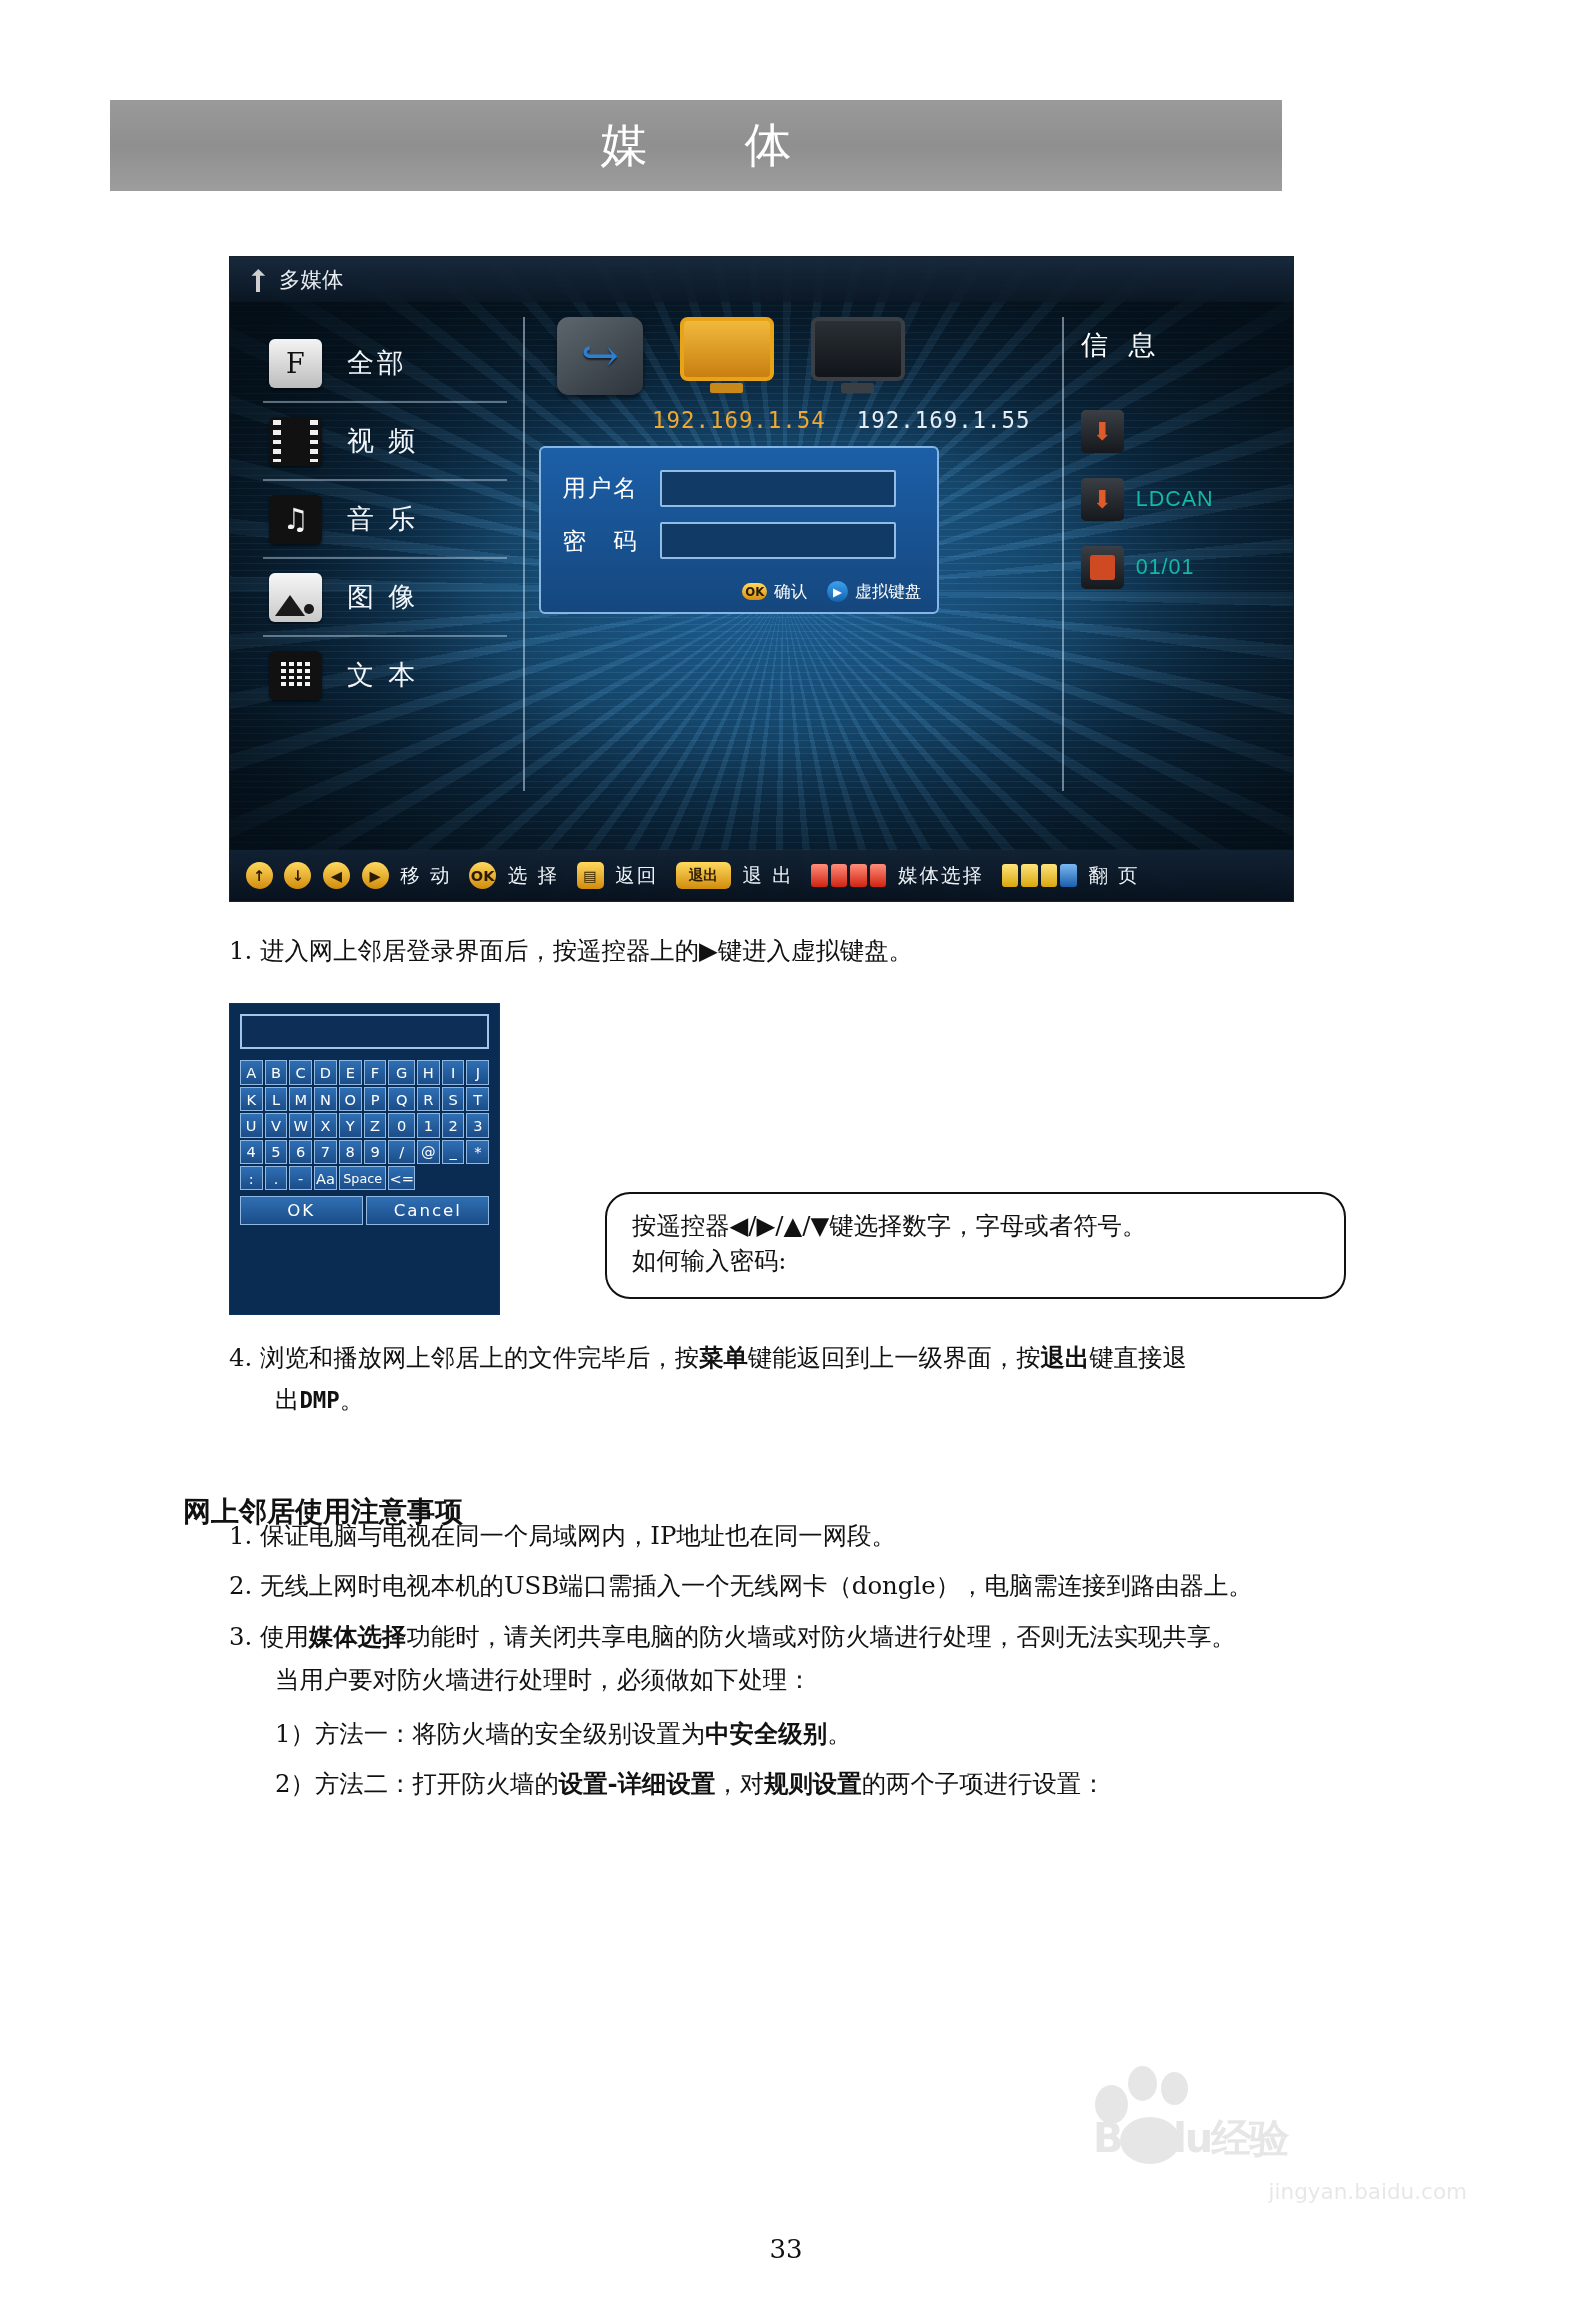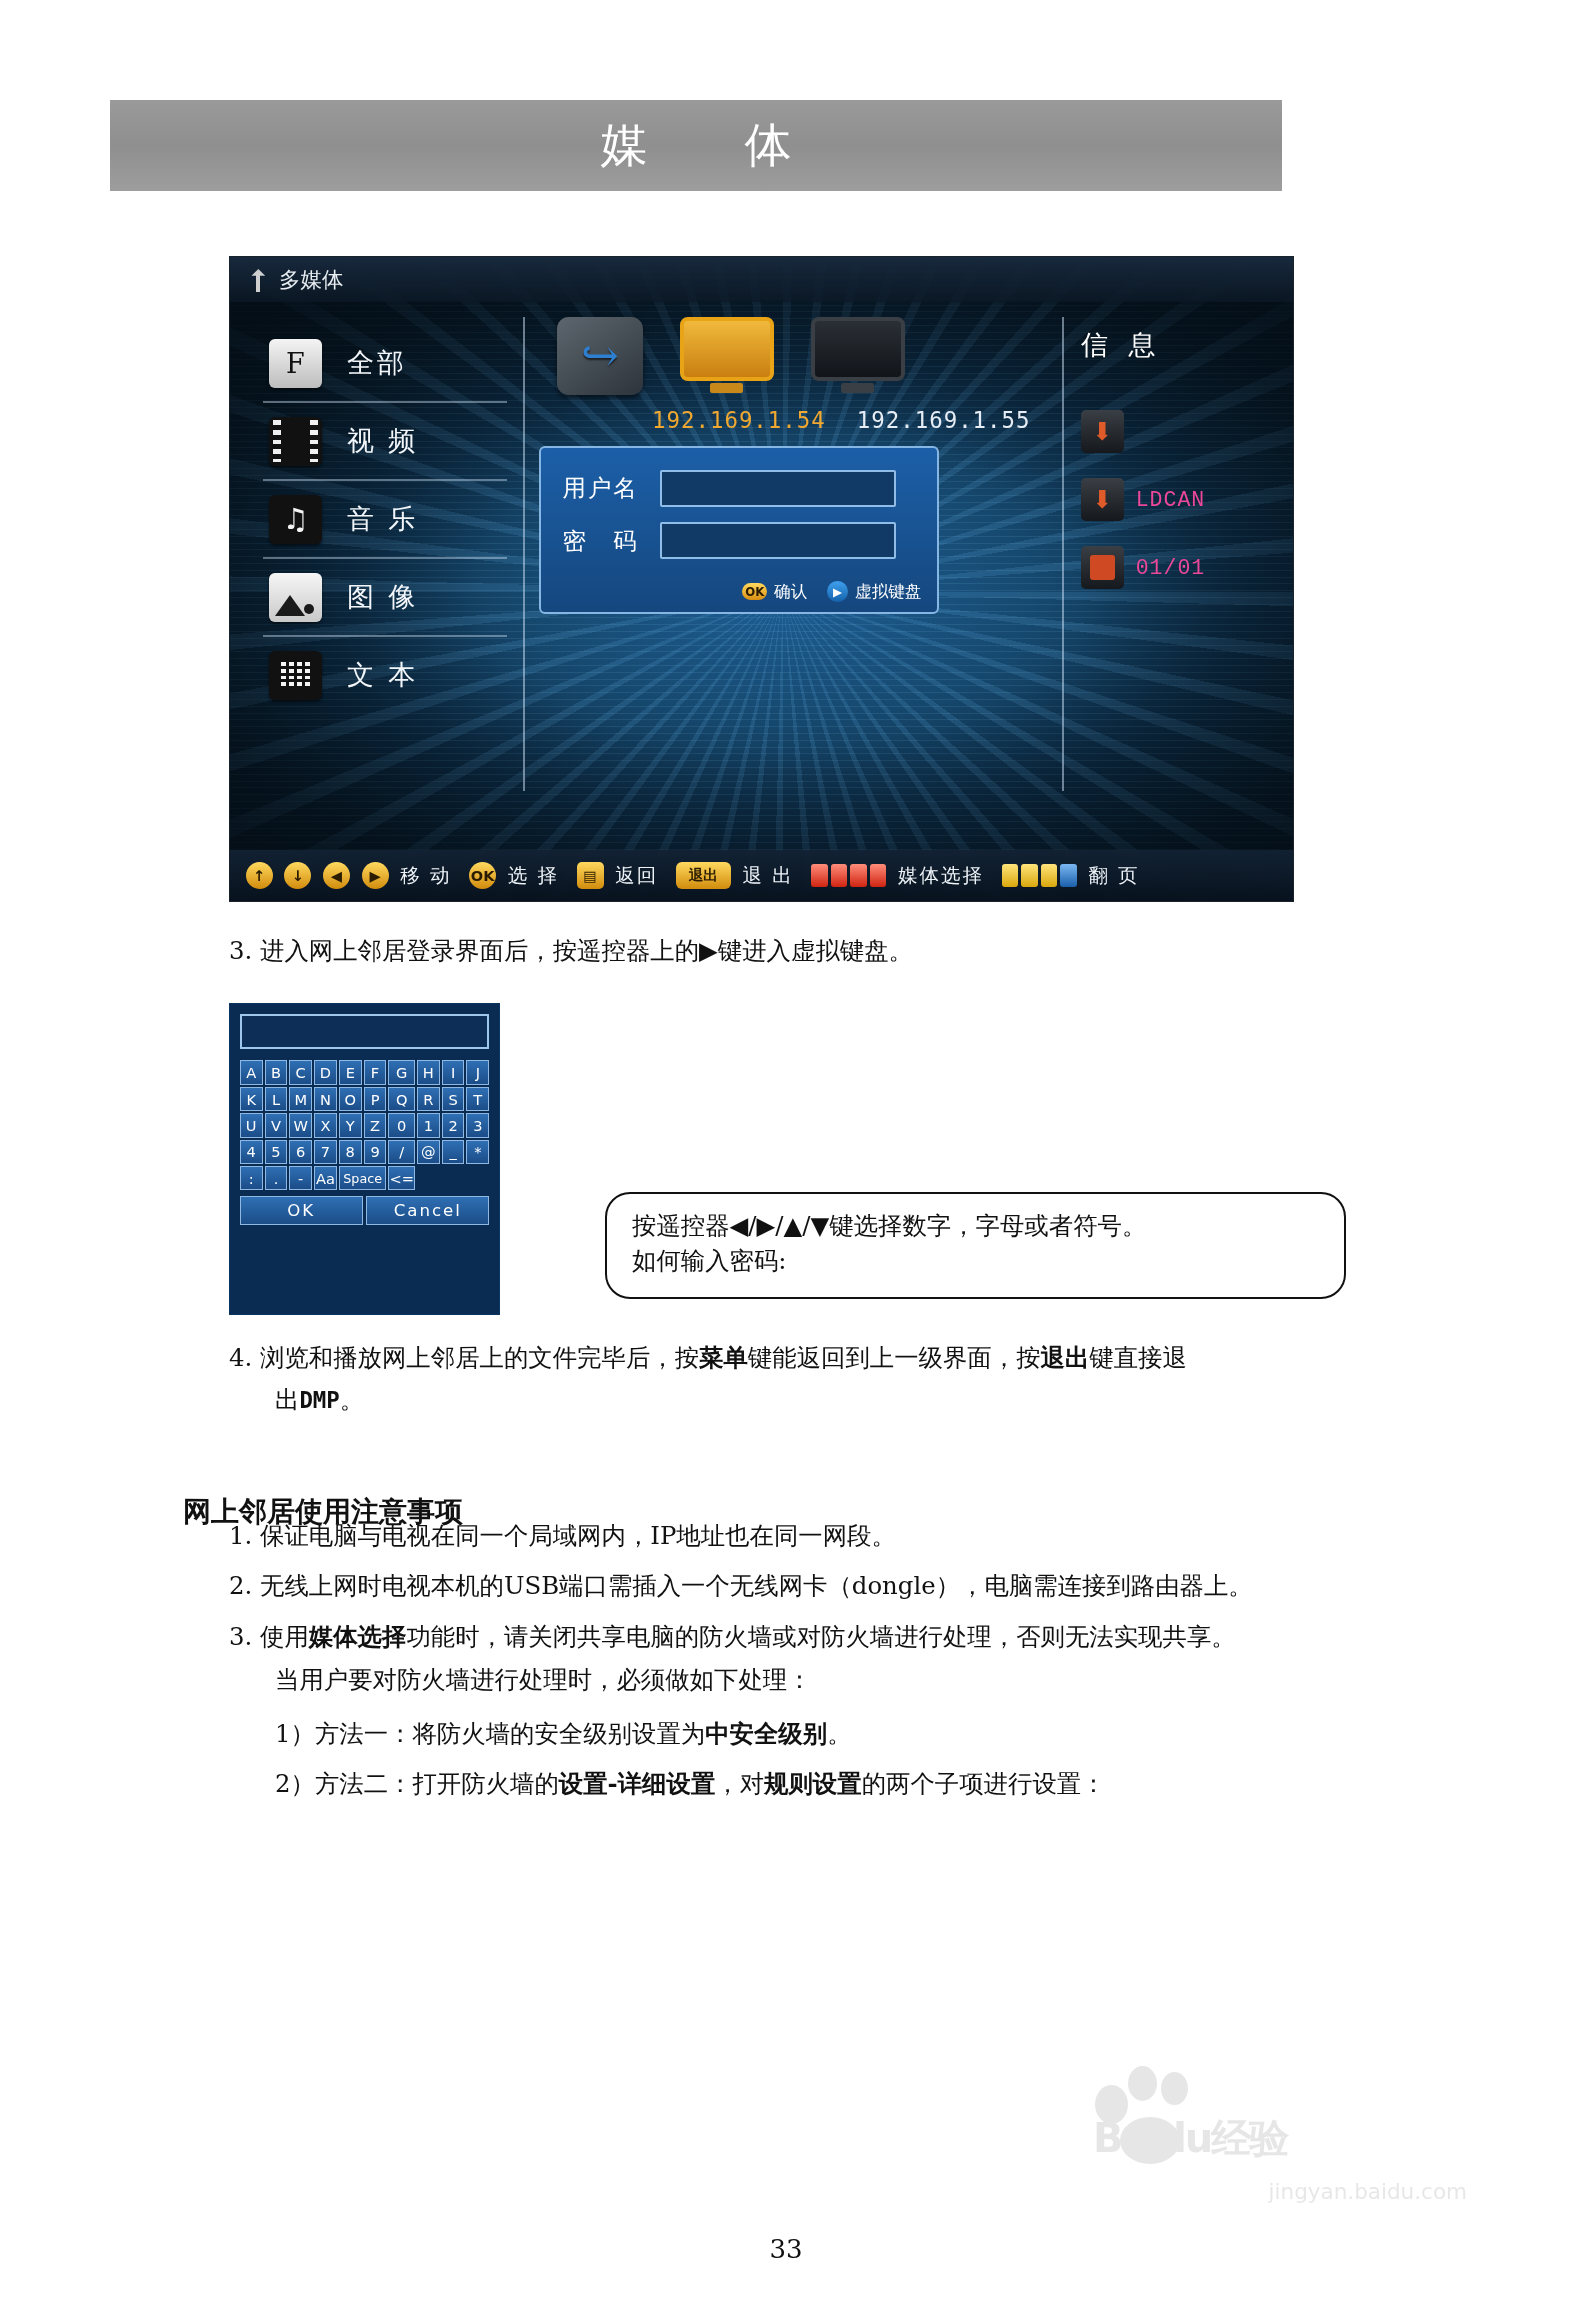--- a/index.html
+++ b/index.html
@@ -375,23 +375,23 @@
     color: #e05b2a;
     font-size: 25px;
     line-height: 1;
   }
   .info-ic .pg {
     width: 25px; height: 25px;
     background: #cf4a22;
     border-radius: 2.9px;
   }
   .info-text {
-    color: #ec4899;
+    color: #14b8a6;
     font-size: 21.5px;
-    font-family: Liberation Mono, monospace;
+    font-family: Liberation Sans, sans-serif;
     letter-spacing: 1px;
   }
 
   .tv-bottombar {
     position: absolute;
     left: 0; bottom: 0;
     width: 100%;
     height: 51px;
     background: linear-gradient(to bottom, rgba(18,34,52,0.95), rgba(8,18,30,0.95));
     display: flex;
@@ -714,21 +714,21 @@
       <span class="color-keys">
         <i class="ck-yellow"></i>
           <i class="ck-yellow"></i>
           <i class="ck-yellow"></i>
           <i class="ck-blue"></i>
       </span>
       <span class="bar-label">翻 页</span>
     </div>
   </div>
 
-  <div class="para" style="left:229px; top:931px; width:1170px;">3. 进入网上邻居登录界面后，按遥控器上的▶键进入虚拟键盘。</div>
+  <div class="para" style="left:229px; top:931px; width:1170px;">1. 进入网上邻居登录界面后，按遥控器上的▶键进入虚拟键盘。</div>
 
   <div class="kbshot">
     <div class="kb-input"></div>
     <div class="kb-grid">
       <span class="kb-key">A</span>
       <span class="kb-key">B</span>
       <span class="kb-key">C</span>
       <span class="kb-key">D</span>
       <span class="kb-key">E</span>
       <span class="kb-key">F</span>

